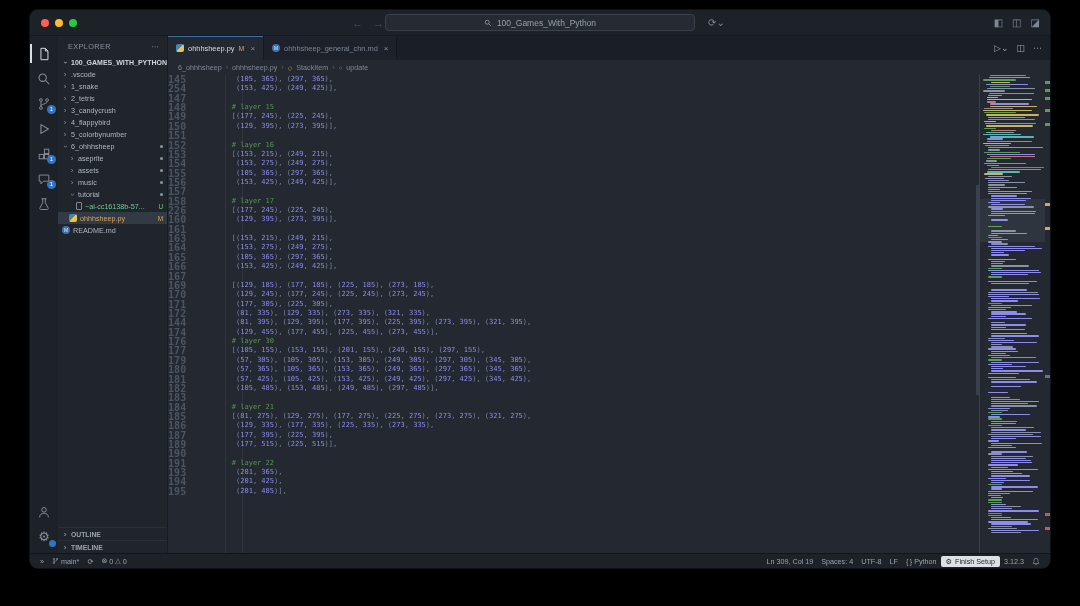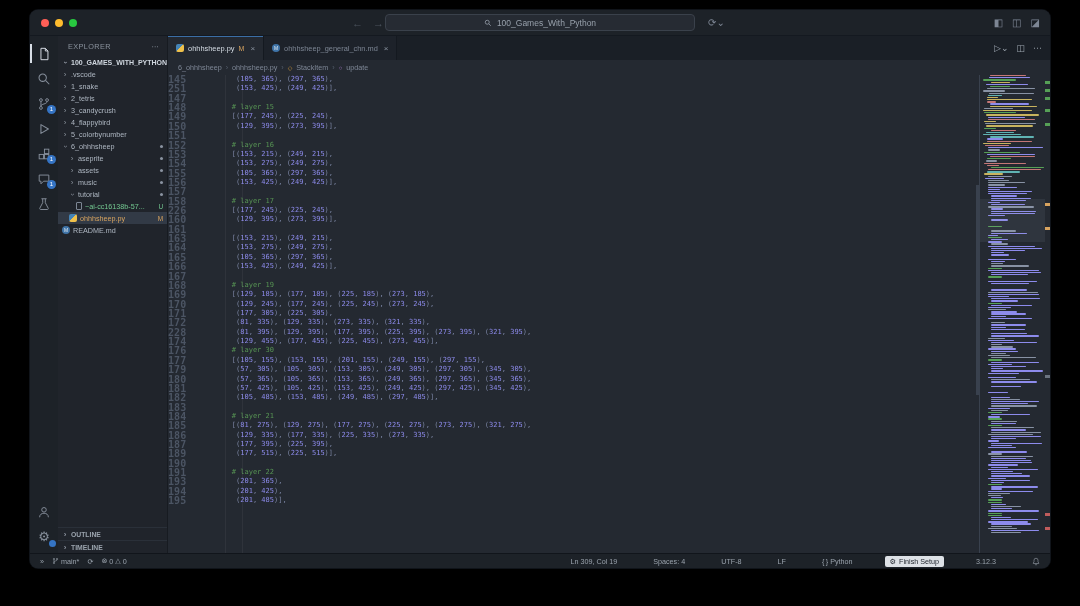--- a/index.html
+++ b/index.html
@@ -102,21 +102,21 @@
   .mm-slider { position:absolute; left:0; right:0; top:124px; height:43px;
                background:rgba(170,180,200,.09); }
   .ruler { flex:0 0 5px; position:relative; background:#242931; }
   .ruler i { position:absolute; left:0; right:0; height:3px; display:block; }
 
   
   .statusbar { flex:0 0 15px; background:#1d2228; border-top:1px solid #11151b;
                display:flex; align-items:center; font-size:7.2px; color:#9aa3ad;
                padding:0 6px; }
   .sbi { display:flex; align-items:center; gap:2px; padding:0 4px; white-space:nowrap; }
-  .sb-right { margin-left:auto; display:flex; align-items:center;gap:28px; }
+  .sb-right { margin-left:auto; display:flex; align-items:center; }
   .finish-chip { background:#dde1e6; color:#21262e; border-radius:2px; padding:1px 5px;
                  display:flex; gap:3px; align-items:center; }
   .pi { font-size:7px; }
 </style>
 </head>
 <body>
 
 <div class="window">
 
   <div class="titlebar">
@@ -326,21 +326,21 @@
       <div class="editorbody">
         <div class="codearea">
           <div class="guide" style="left:57px"></div>
           <div class="guide" style="left:74px"></div>
           <div>
               <div class="code-row">
                 <span class="ln">145</span>
                 <span class="cd">         (<span class="num">105</span>, <span class="num">365</span>), (<span class="num">297</span>, <span class="num">365</span>),</span>
               </div>
               <div class="code-row">
-                <span class="ln">251</span>
+                <span class="ln">254</span>
                 <span class="cd">         (<span class="num">153</span>, <span class="num">425</span>), (<span class="num">249</span>, <span class="num">425</span>)],</span>
               </div>
               <div class="code-row">
                 <span class="ln">147</span>
                 <span class="cd"></span>
               </div>
               <div class="code-row">
                 <span class="ln">148</span>
                 <span class="cd"><span class="cmt">        # layer 15</span></span>
               </div>
@@ -410,41 +410,37 @@
               </div>
               <div class="code-row">
                 <span class="ln">166</span>
                 <span class="cd">         (<span class="num">153</span>, <span class="num">425</span>), (<span class="num">249</span>, <span class="num">425</span>)],</span>
               </div>
               <div class="code-row">
                 <span class="ln">167</span>
                 <span class="cd"></span>
               </div>
               <div class="code-row">
-                <span class="ln">168</span>
-                <span class="cd"><span class="cmt">        # layer 19</span></span>
-              </div>
-              <div class="code-row">
                 <span class="ln">169</span>
                 <span class="cd">        [(<span class="num">129</span>, <span class="num">185</span>), (<span class="num">177</span>, <span class="num">185</span>), (<span class="num">225</span>, <span class="num">185</span>), (<span class="num">273</span>, <span class="num">185</span>),</span>
               </div>
               <div class="code-row">
                 <span class="ln">170</span>
                 <span class="cd">         (<span class="num">129</span>, <span class="num">245</span>), (<span class="num">177</span>, <span class="num">245</span>), (<span class="num">225</span>, <span class="num">245</span>), (<span class="num">273</span>, <span class="num">245</span>),</span>
               </div>
               <div class="code-row">
                 <span class="ln">171</span>
                 <span class="cd">         (<span class="num">177</span>, <span class="num">305</span>), (<span class="num">225</span>, <span class="num">305</span>),</span>
               </div>
               <div class="code-row">
                 <span class="ln">172</span>
                 <span class="cd">         (<span class="num">81</span>, <span class="num">335</span>), (<span class="num">129</span>, <span class="num">335</span>), (<span class="num">273</span>, <span class="num">335</span>), (<span class="num">321</span>, <span class="num">335</span>),</span>
               </div>
               <div class="code-row">
-                <span class="ln">228</span>
+                <span class="ln">144</span>
                 <span class="cd">         (<span class="num">81</span>, <span class="num">395</span>), (<span class="num">129</span>, <span class="num">395</span>), (<span class="num">177</span>, <span class="num">395</span>), (<span class="num">225</span>, <span class="num">395</span>), (<span class="num">273</span>, <span class="num">395</span>), (<span class="num">321</span>, <span class="num">395</span>),</span>
               </div>
               <div class="code-row">
                 <span class="ln">174</span>
                 <span class="cd">         (<span class="num">129</span>, <span class="num">455</span>), (<span class="num">177</span>, <span class="num">455</span>), (<span class="num">225</span>, <span class="num">455</span>), (<span class="num">273</span>, <span class="num">455</span>)],</span>
               </div>
               <div class="code-row">
                 <span class="ln">176</span>
                 <span class="cd"><span class="cmt">        # layer 30</span></span>
               </div>

